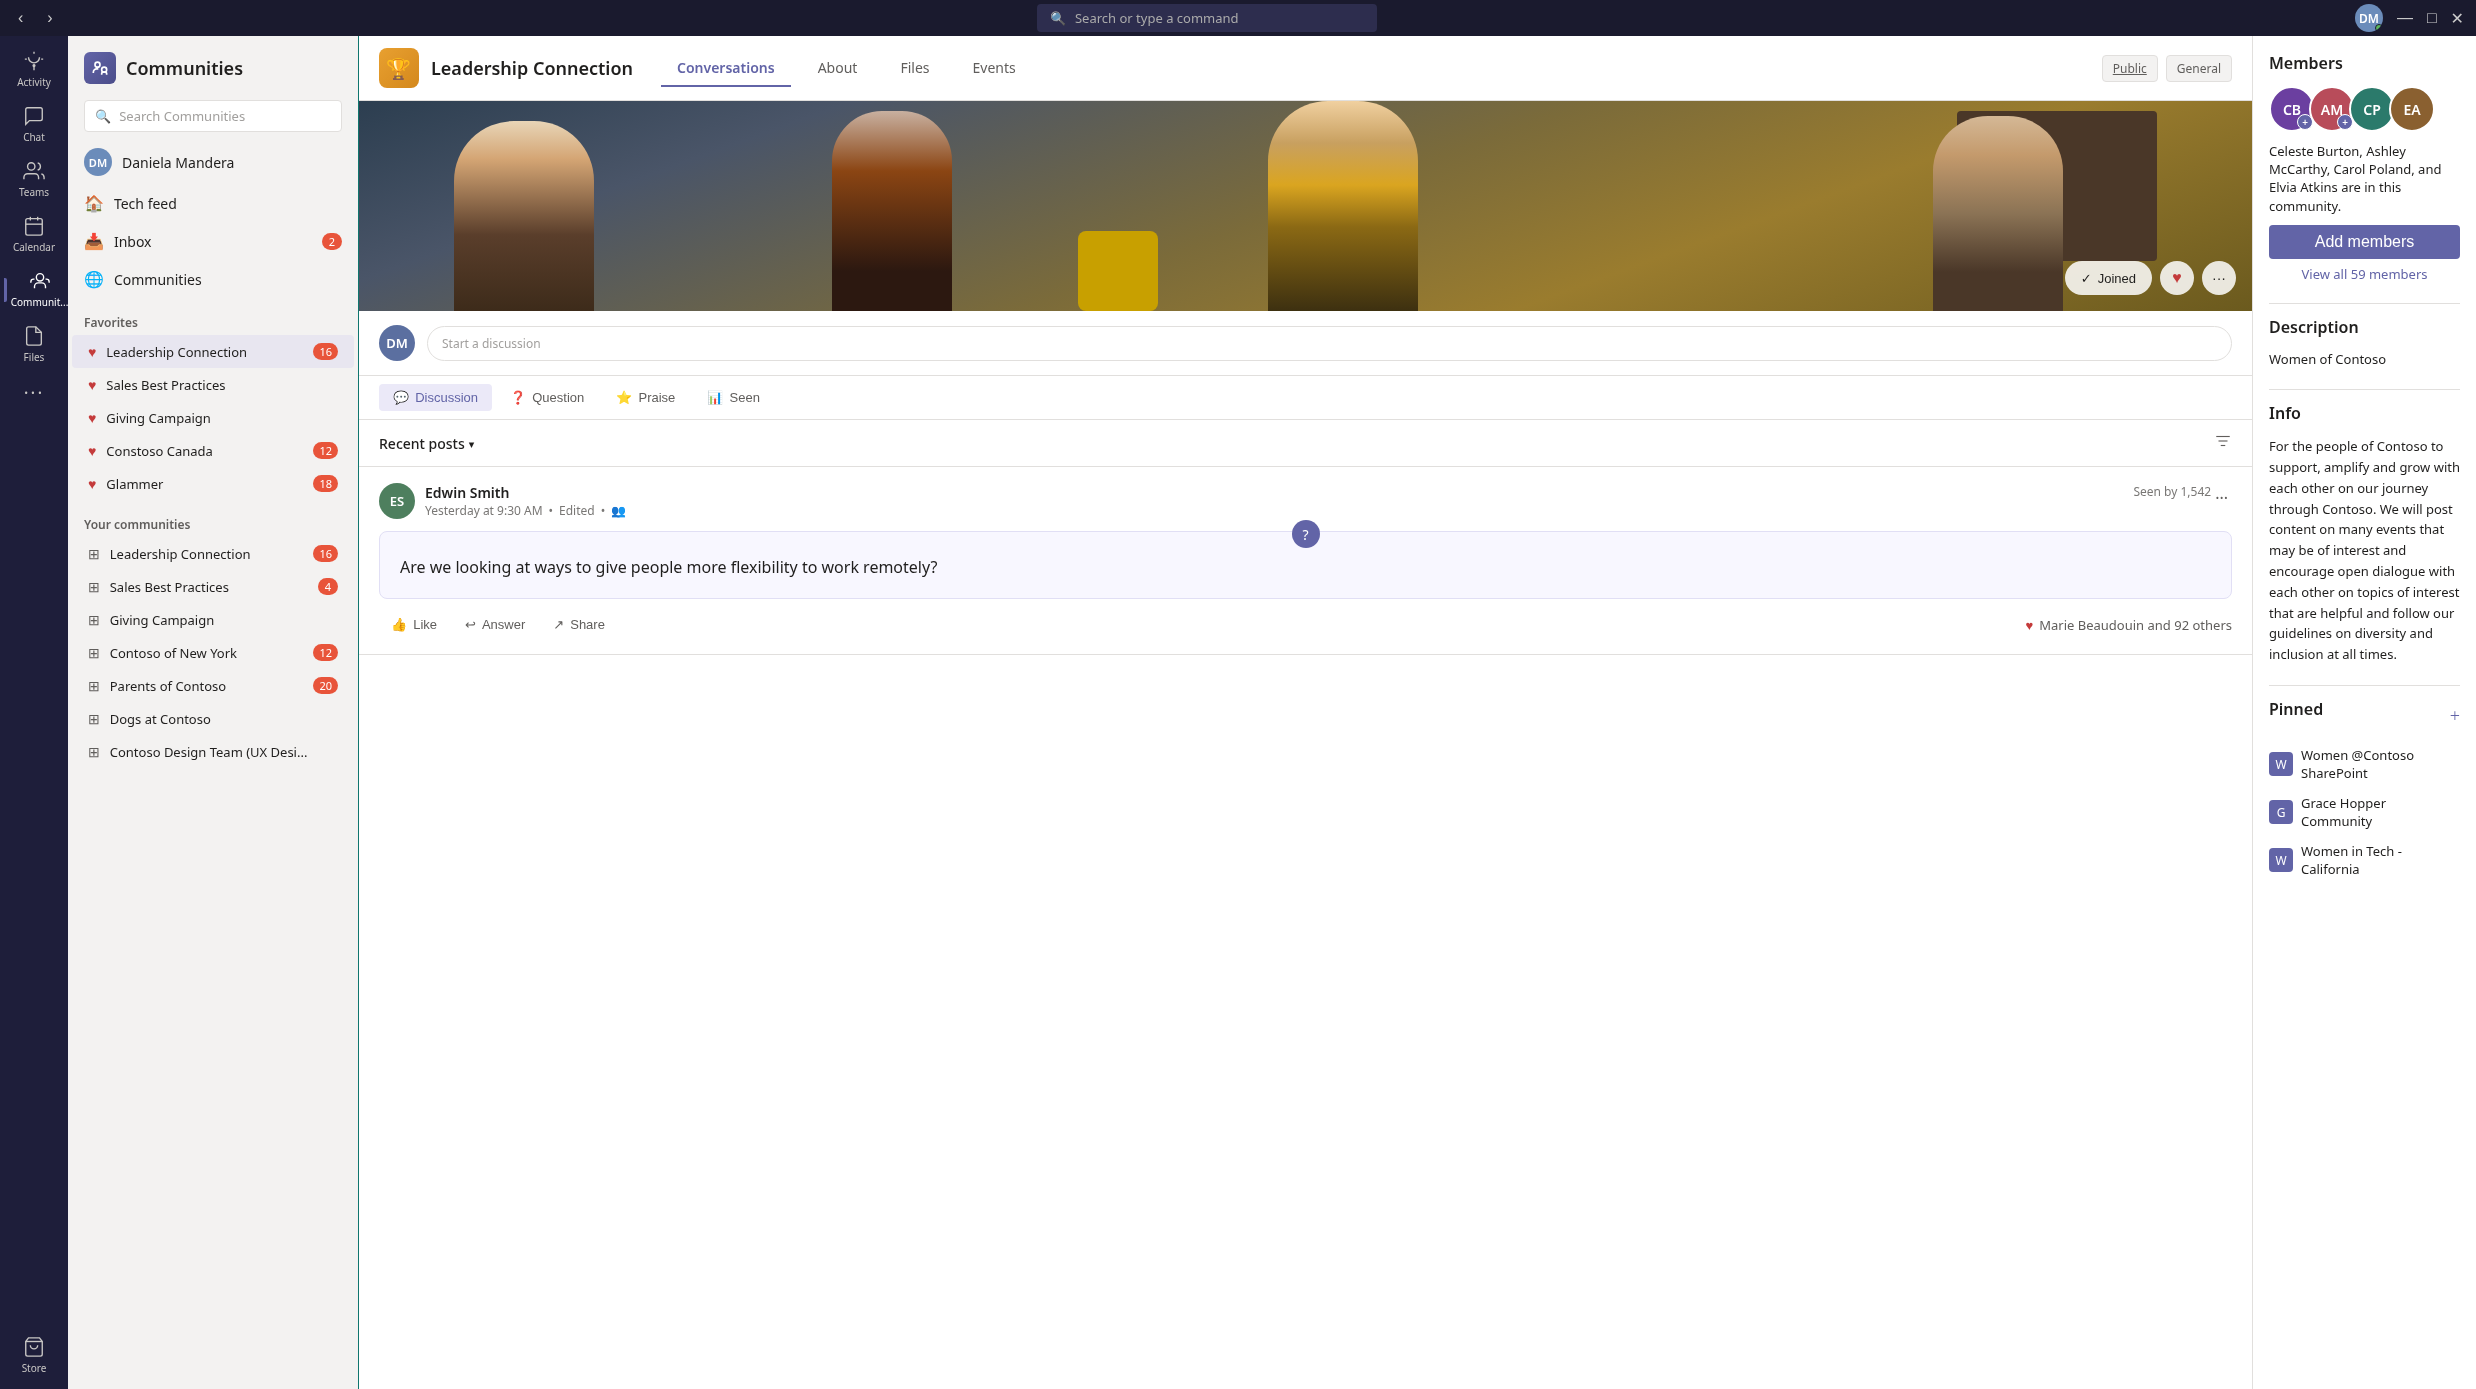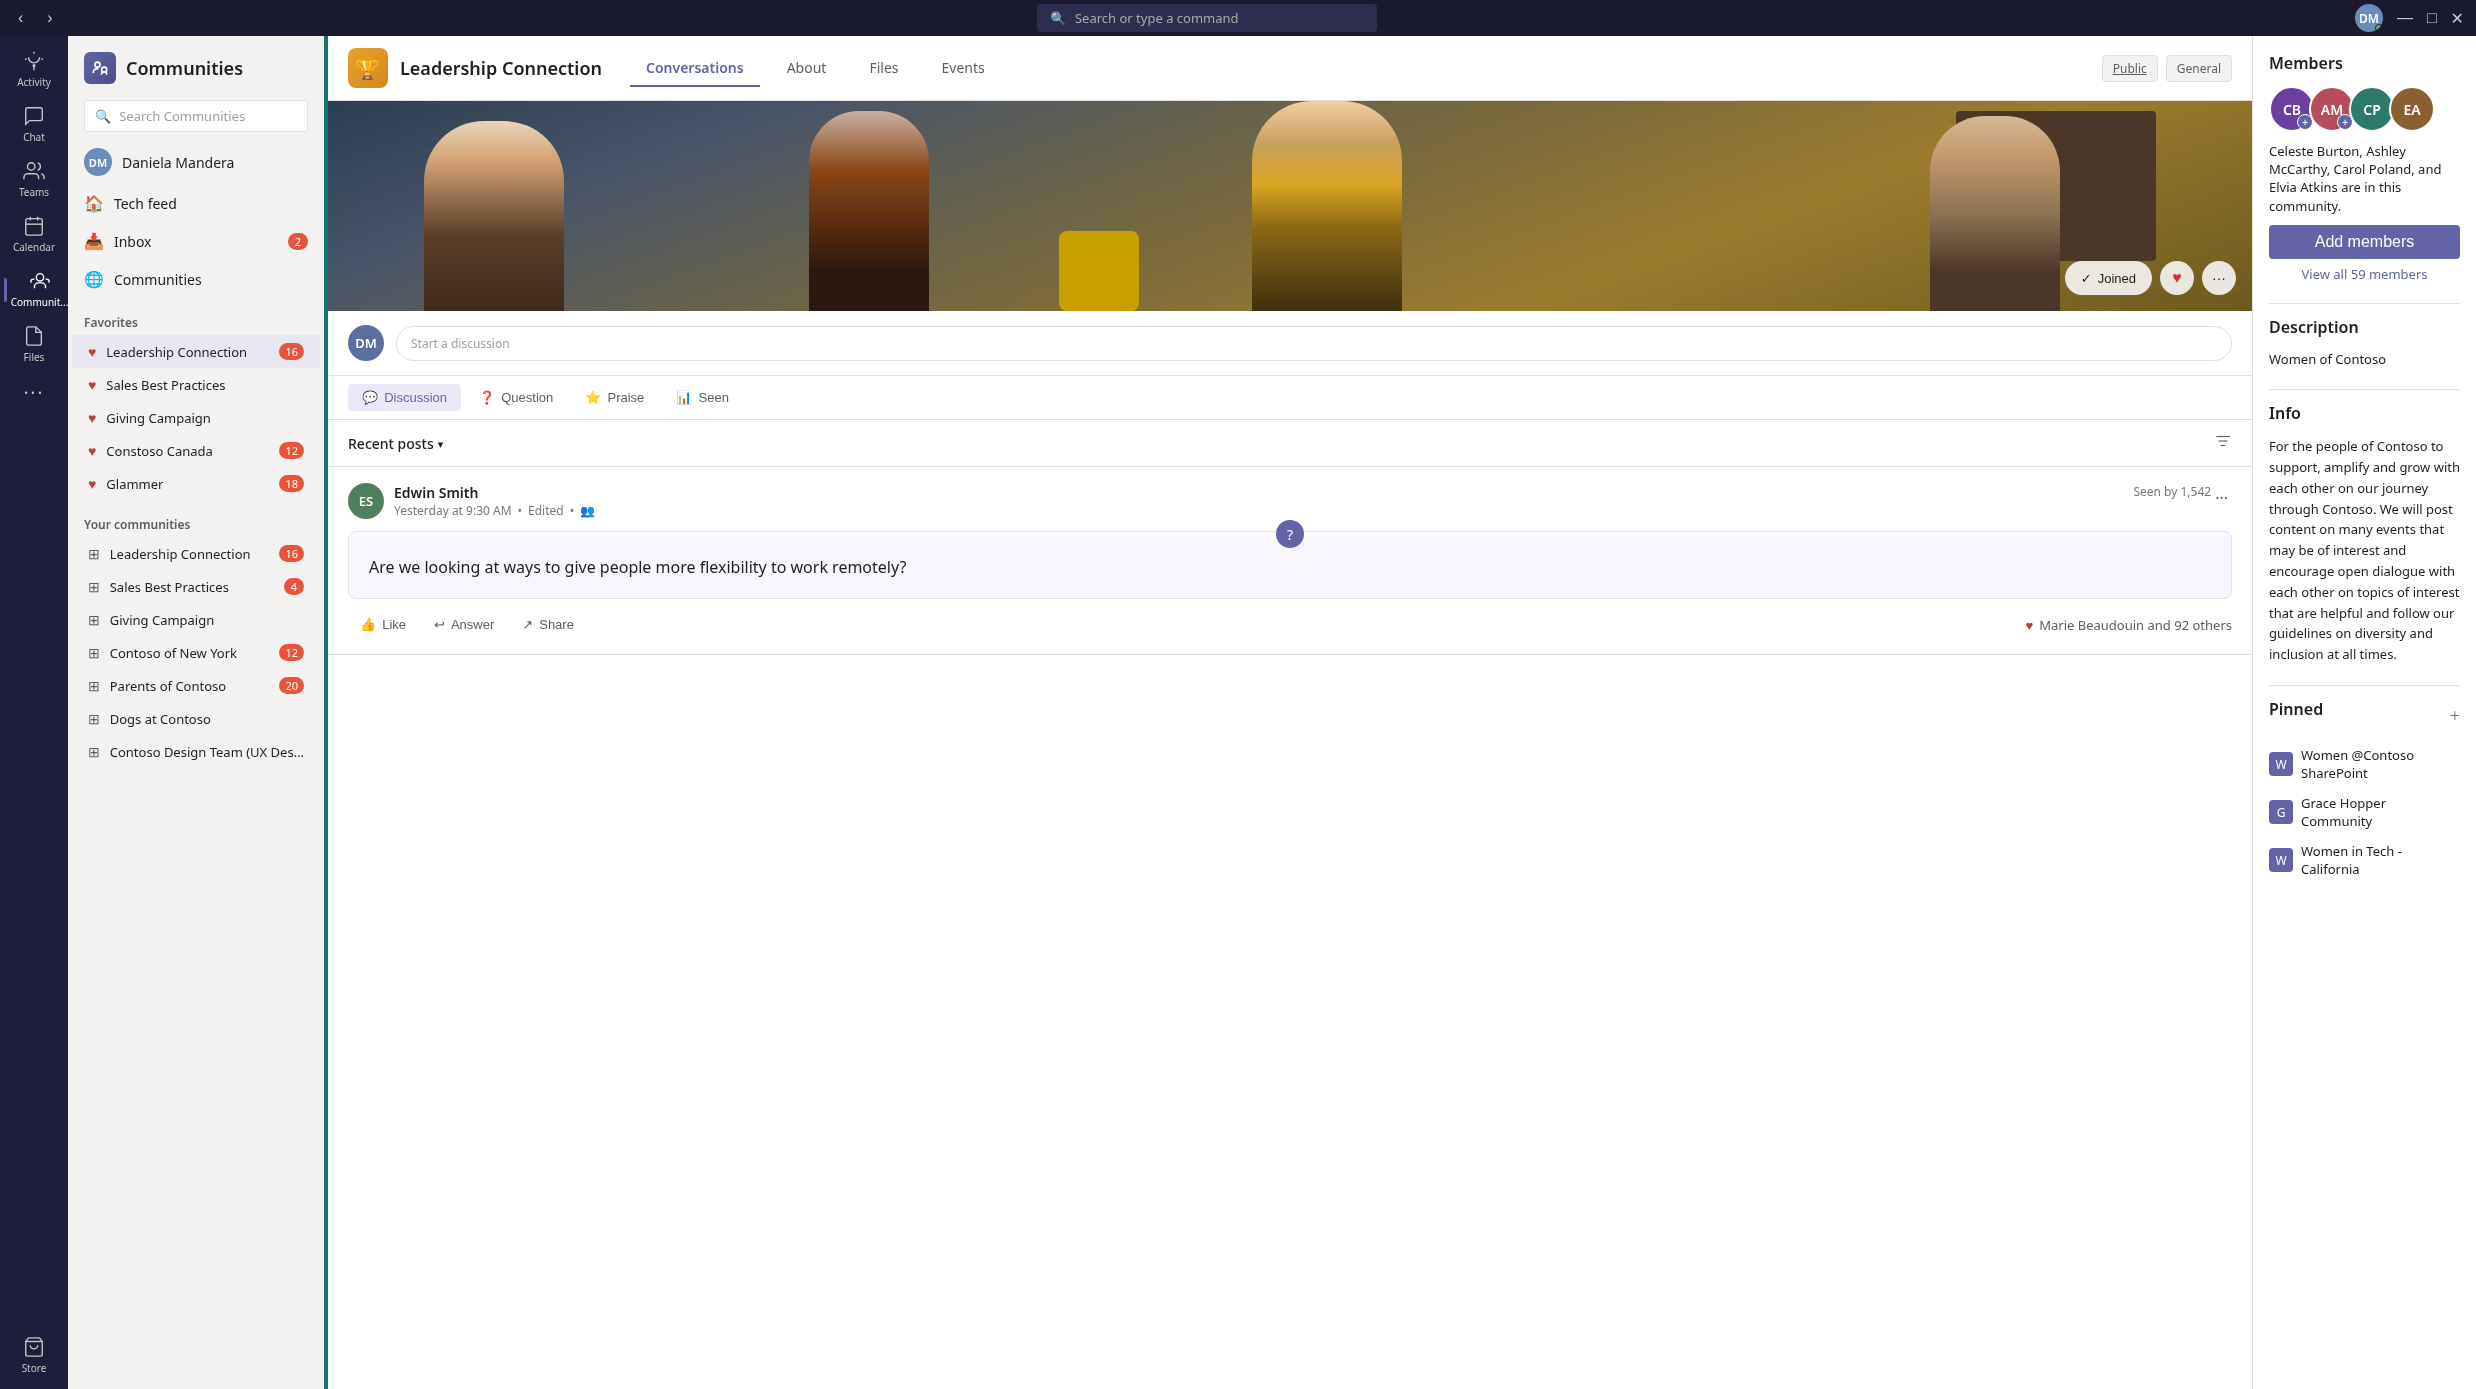--- a/index.html
+++ b/index.html
@@ -59,23 +59,23 @@
       width: 3px;
       height: 24px;
       background: #6264a7;
       border-radius: 0 2px 2px 0;
     }
     .icon-sidebar-item svg { width: 22px; height: 22px; }
     .icon-sidebar-bottom { margin-top: auto; }
 
     
     .nav-sidebar {
-      width: 260px;
+      width: 291px;
       background: #f3f2f1;
-      border-right: 4px solid #0f766e;
+      border-right: 1px solid #0f766e;
       overflow-y: auto;
       flex-shrink: 0;
       padding-bottom: 16px;
     }
     .nav-sidebar-header {
       display: flex;
       align-items: center;
       padding: 16px 16px 8px;
       gap: 10px;
     }

